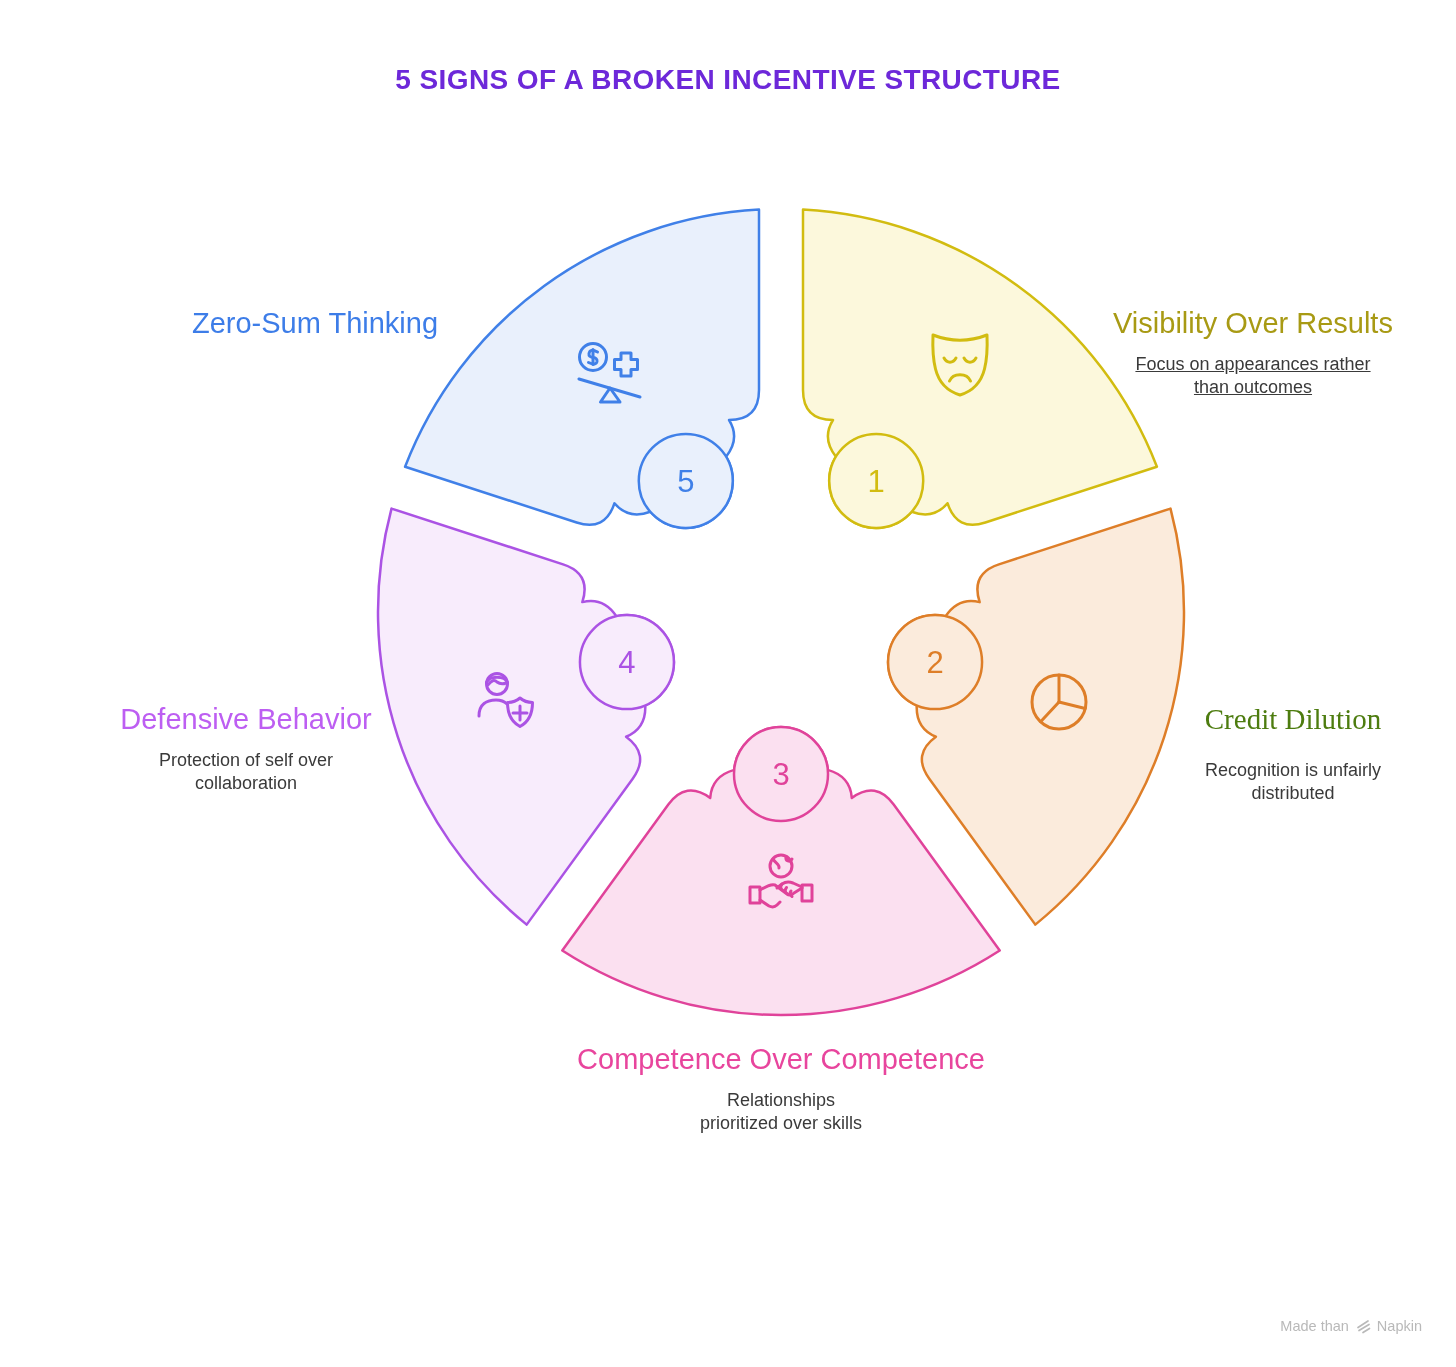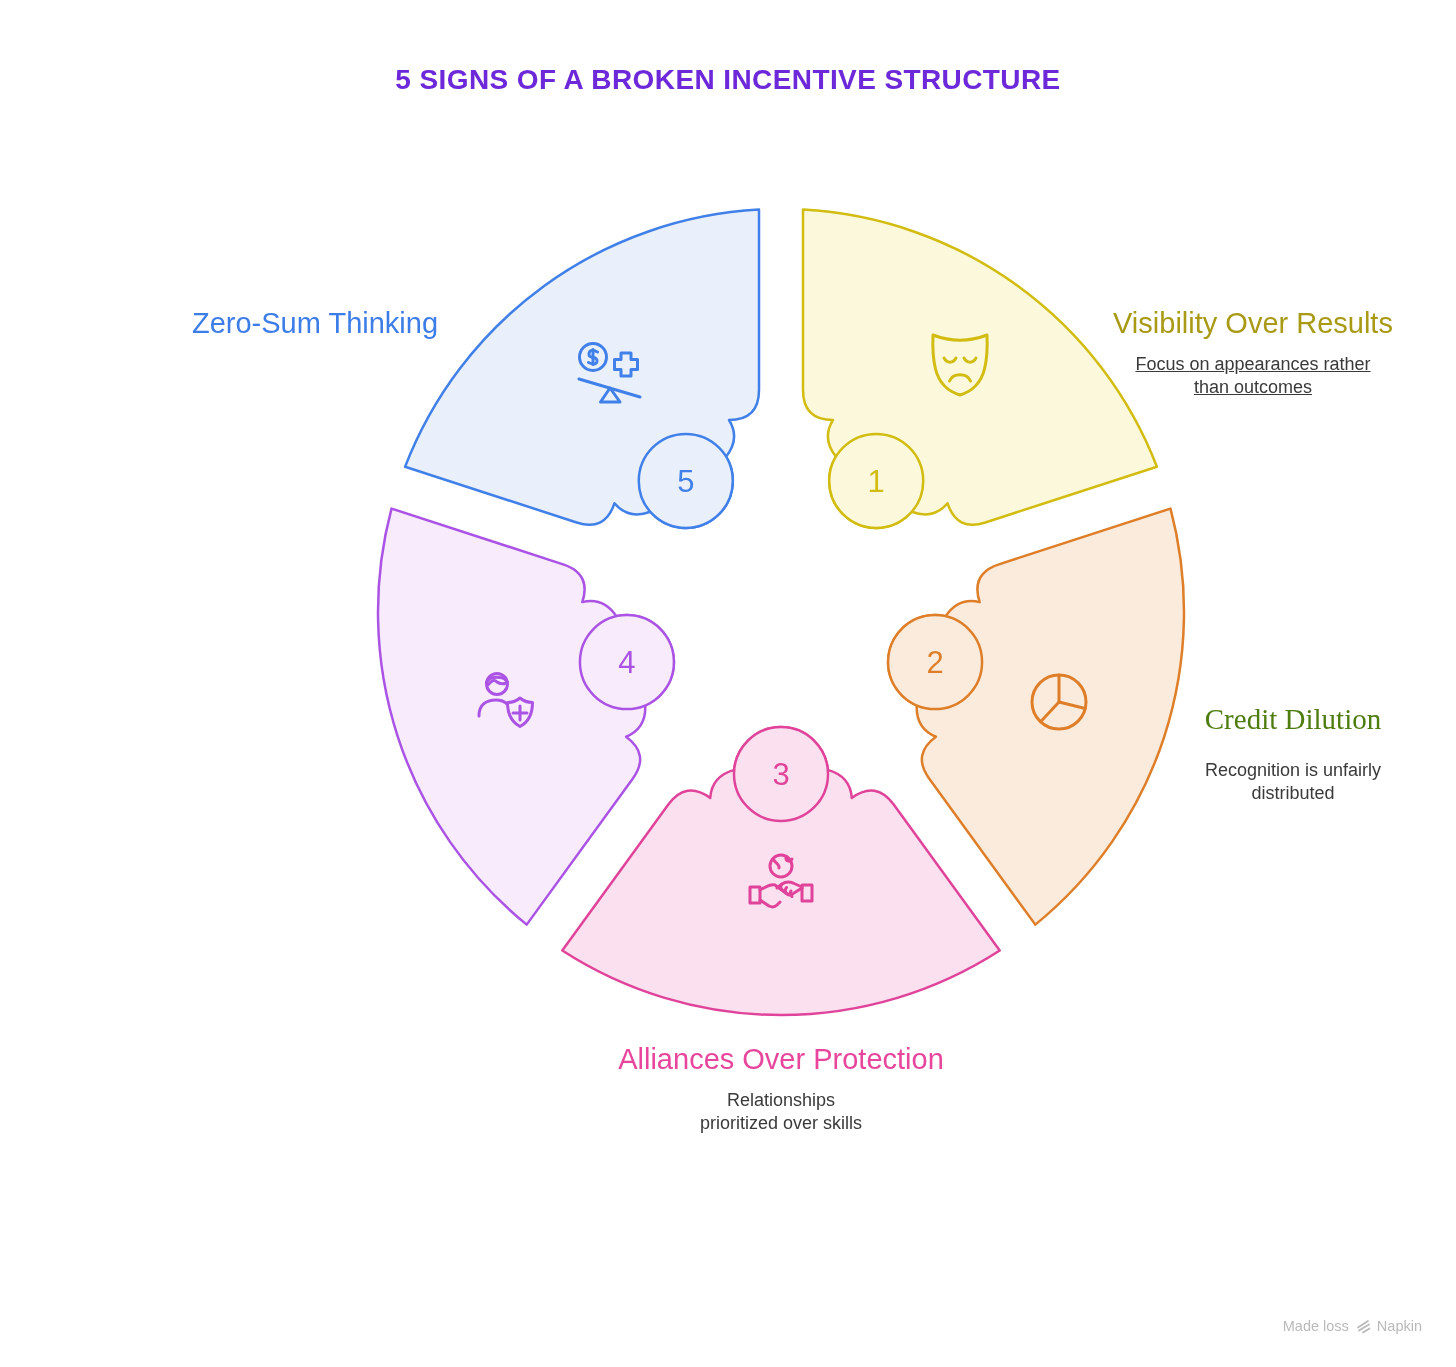--- a/index.html
+++ b/index.html
@@ -110,29 +110,33 @@
 
   <div class="seg-text seg-text-1">
     <h2 class="seg-title" style="color: rgb(168, 154, 20);">Visibility Over Results</h2>
     <p class="seg-desc" style="color: rgb(58, 58, 58);">Focus on appearances rather than outcomes</p>
   </div>
   <div class="seg-text seg-text-2">
     <h2 class="seg-title" style="color: #4d7c0f; font-family: Liberation Serif, serif;">Credit Dilution</h2>
     <p class="seg-desc" style="color: rgb(58, 58, 58);">Recognition is unfairly distributed</p>
   </div>
   <div class="seg-text seg-text-3">
-    <h2 class="seg-title" style="color: rgb(232, 69, 157);">Alliances Over Protection</h2>
+    <h2 class="seg-title" style="color: rgb(232, 69, 157);">Competence Over Competence</h2>
     <p class="seg-desc" style="color: rgb(58, 58, 58);">Relationships prioritized over skills</p>
+  </div>
+  <div class="seg-text seg-text-4">
+    <h2 class="seg-title" style="color: rgb(189, 94, 242);">Defensive Behavior</h2>
+    <p class="seg-desc" style="color: rgb(58, 58, 58);">Protection of self over collaboration</p>
   </div>
   <div class="seg-text seg-text-5">
     <h2 class="seg-title" style="color: rgb(61, 125, 232);">Zero-Sum Thinking</h2>
   </div>
 
   <div id="watermark">
-    <span style="color: rgb(185, 185, 185);">Made loss</span>
+    <span style="color: rgb(185, 185, 185);">Made than</span>
     <svg width="16" height="16" viewBox="0 0 16 16">
       <g fill="none" stroke="#B9B9B9" stroke-width="1.7" stroke-linecap="round">
         <path d="M3,9.5 L13,3"></path>
         <path d="M4,12.5 L14,6.5"></path>
         <path d="M8,14.5 L14.5,10.5"></path>
       </g>
     </svg>
     <span style="color: rgb(185, 185, 185);">Napkin</span>
   </div>
 

